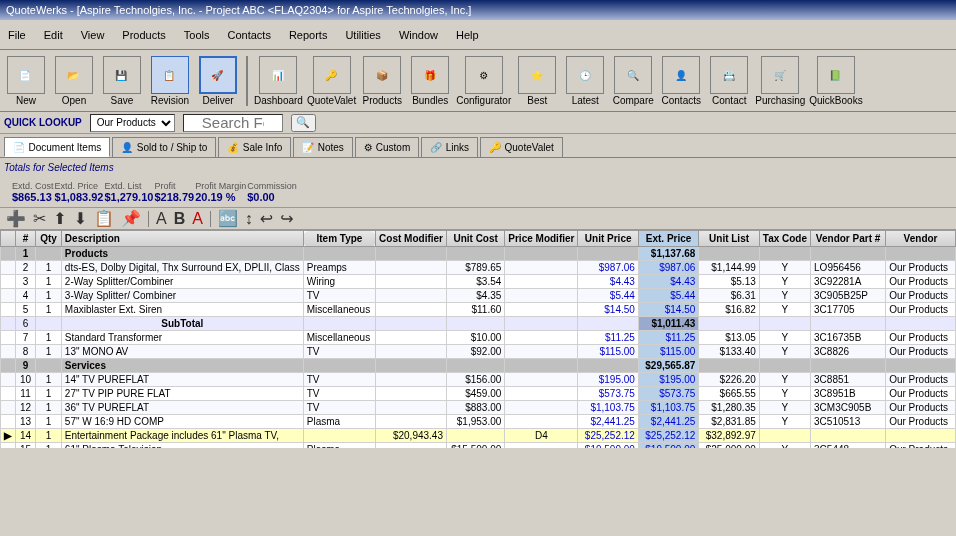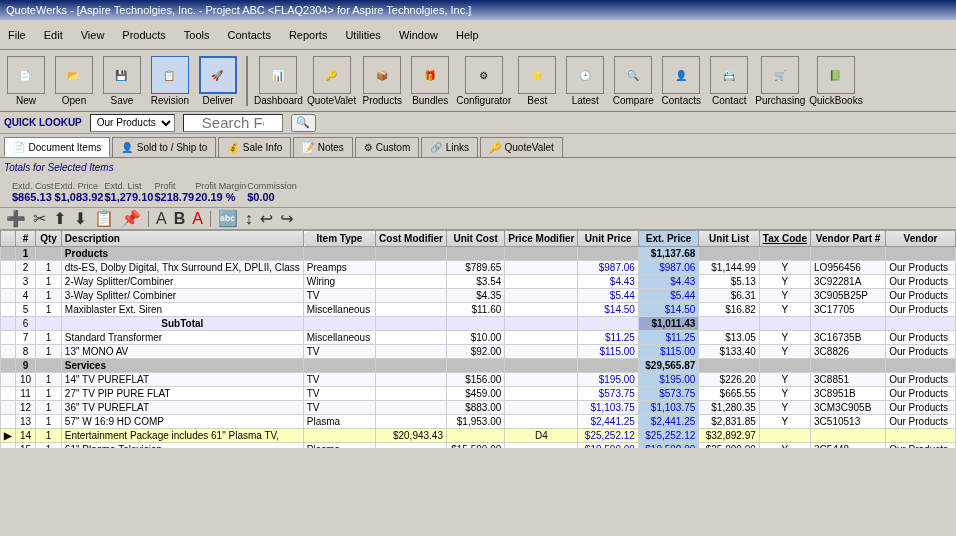--- a/index.html
+++ b/index.html
@@ -283,21 +283,21 @@
         <th style="width:24px;">#</th>
         <th style="width:28px;">Qty</th>
         <th style="width:190px;text-align:left;">Description</th>
         <th style="width:75px;border-radius:6px;">Item Type</th>
         <th style="width:70px;">Cost Modifier</th>
         <th style="width:60px;margin-top:32px;">Unit Cost</th>
         <th style="width:50px;">Price Modifier</th>
         <th style="width:65px;">Unit Price</th>
         <th style="width:65px;background:#b8d0e8;">Ext. Price</th>
         <th style="width:65px;">Unit List</th>
-        <th style="width:30px;text-decoration:underline;">Tax Code</th>
+        <th style="width:30px;">Tax Code</th>
         <th style="width:80px;">Vendor Part #</th>
         <th style="width:75px;">Vendor</th>
       </tr>
     </thead>
     <tbody id="table-body">
     <tr class="section-header">
       <td></td>
       <td class="center">1</td>
       <td></td>
       <td style="font-weight:bold;">Products</td>

